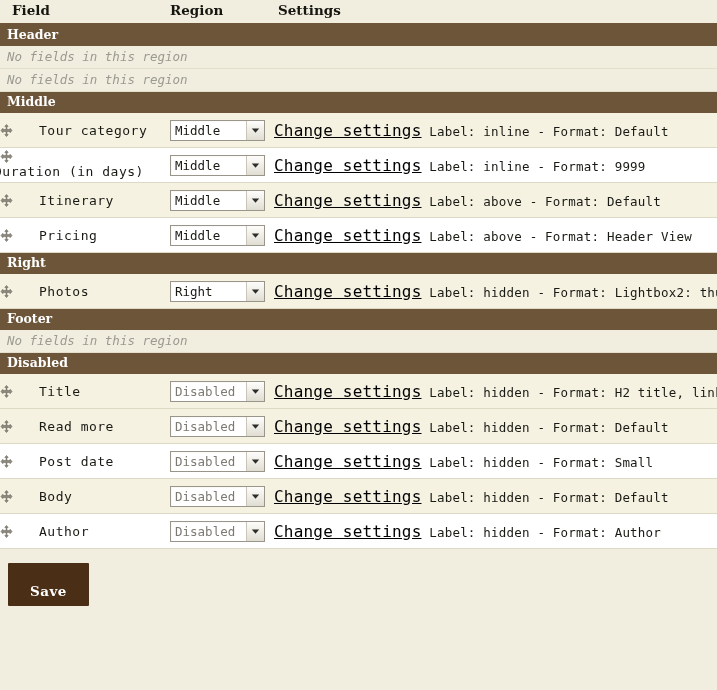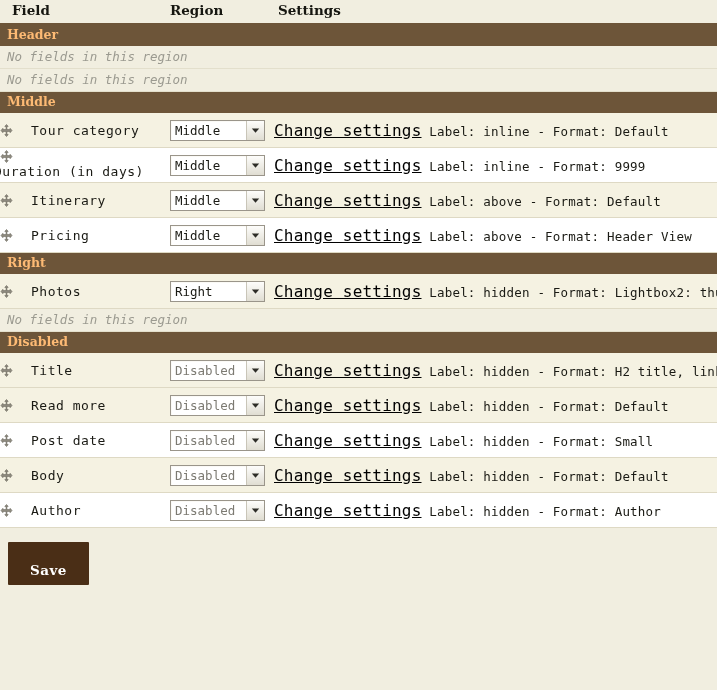--- a/index.html
+++ b/index.html
@@ -39,21 +39,21 @@
     letter-spacing: 0px;
     white-space: nowrap;
   }
   thead th.th-field    { padding-left: 12px; }
   thead th.th-region   { padding-left: 0px; }
   thead th.th-settings { padding-left: 4px; }
 
   
   tr.region-head td {
     background: #6d5539;
-    color: #fdba74;
+    color: #ffffff;
     font-family: "DejaVu Serif", serif;
     font-weight: bold;
     font-size: 12.5px;
     padding: 3px 0 4px 7px;
     height: 14px;
     line-height: 14px;
     border: none;
   }
 
   
@@ -81,21 +81,21 @@
     padding: 0 0 0 8px;
     position: relative;
   }
   .field-inner {
     display: block;
     line-height: 17px;
   }
   .field-top {
     display: flex;
     align-items: center;
-    gap: 18px;
+    gap: 26px;
   }
   .field-label {
     font-size: 13px;
     color: #1a1a14;
     letter-spacing: 0.5px;
     white-space: nowrap;
   }
   .field-label-wrap {
     display: block;
     margin-left: -8px;
@@ -328,20 +328,23 @@
         <td class="cell-region"><span class="sel">
             <span class="sel-value">Right</span>
             <span class="sel-arrow">
               <svg width="9" height="7" viewBox="0 0 9 7">
                 <path d="M0.8 1.6 H8.2 L4.5 5.8 Z" fill="#2d2c27"></path>
               </svg>
             </span>
           </span></td>
         <td class="cell-settings"><a class="change-settings" href="#">Change settings</a> <span class="summary-text">Label: hidden - Format: Lightbox2: thumbnail-&gt;full</span></td>
       </tr>
+      <tr class="region-head">
+        <td colspan="3">Footer</td>
+      </tr>
       <tr class="region-empty">
         <td colspan="3">No fields in this region</td>
       </tr>
       <tr class="region-head">
         <td colspan="3">Disabled</td>
       </tr>
       <tr class="field-row odd">
         <td class="cell-field">
           <span class="field-top">
             <span class="drag-handle">

